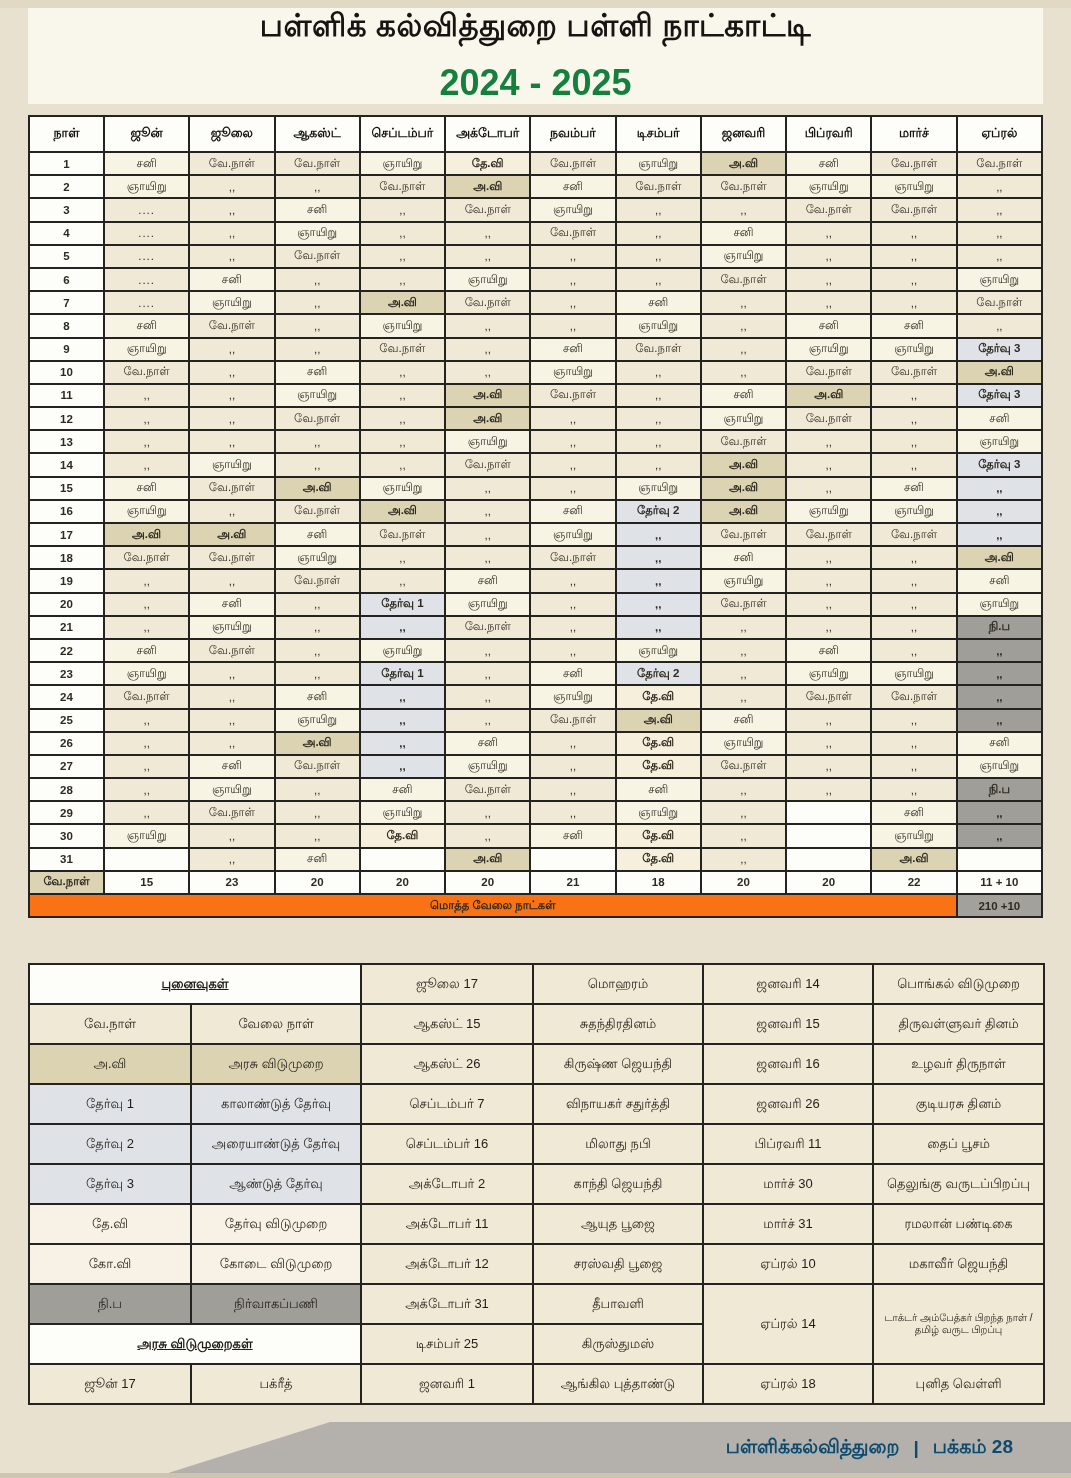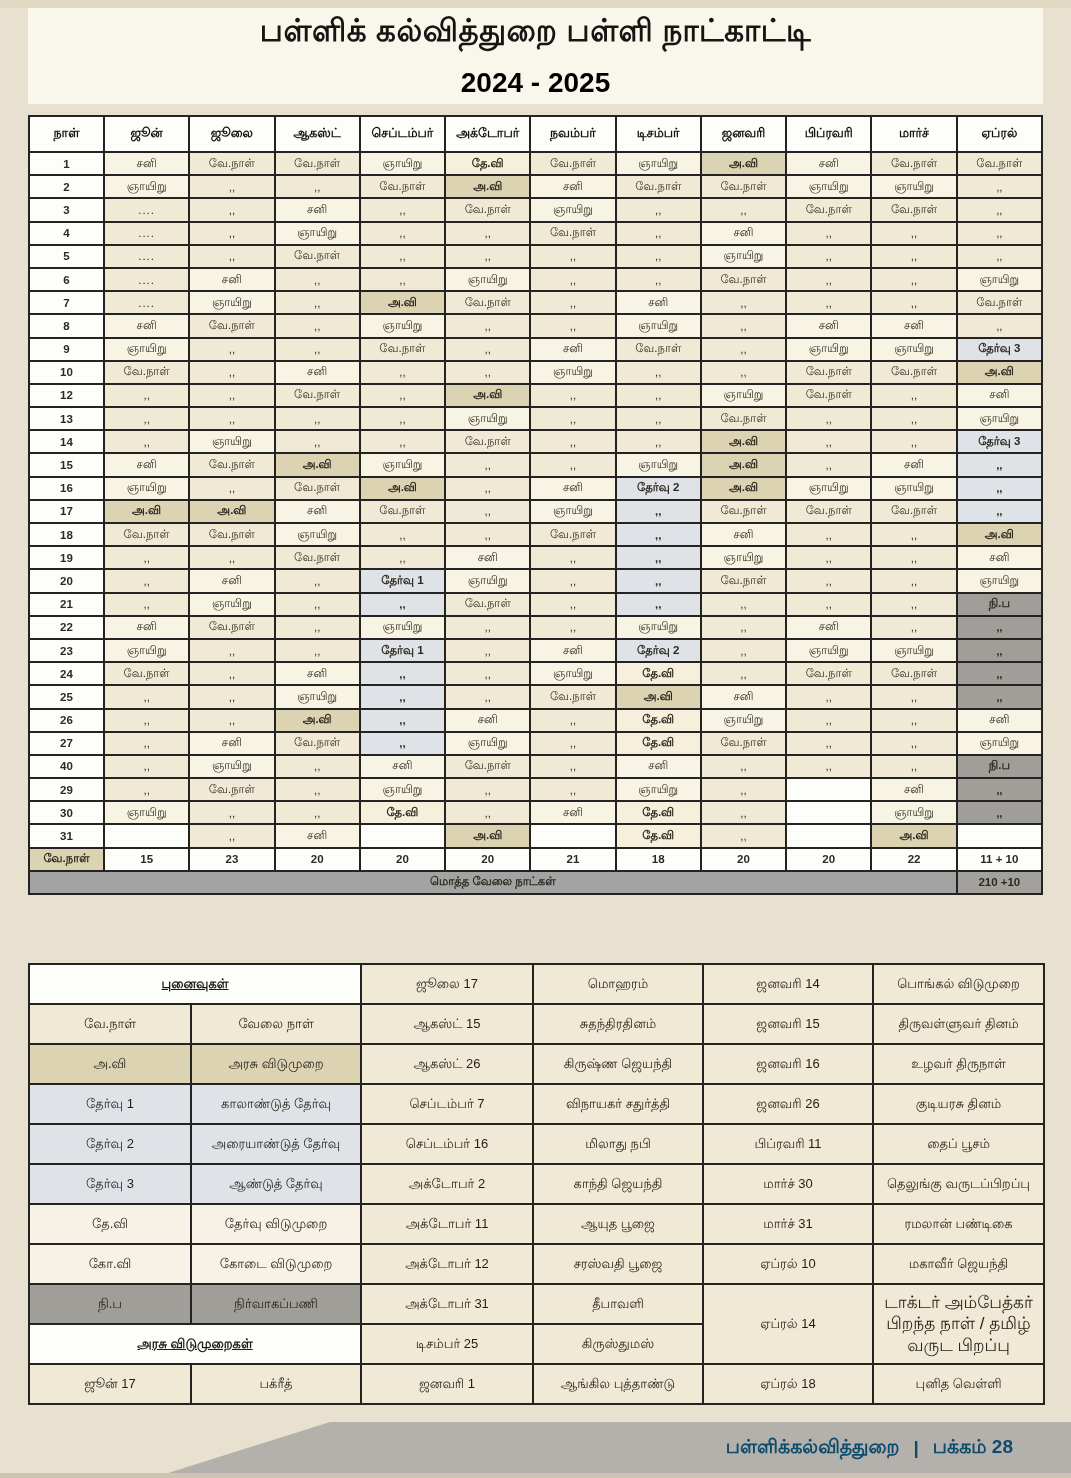--- a/index.html
+++ b/index.html
@@ -3,55 +3,55 @@
 <meta charset="utf-8">
 <style>
   html,body{margin:0;padding:0;}
   body{background:#d9d1bf;font-family:"Liberation Sans","DejaVu Sans",sans-serif;}
   .page{position:relative;width:1071px;height:1478px;margin:0 auto;background:#e9e1cf;overflow:hidden;}
   .page::before{content:"";position:absolute;left:0;top:0;width:100%;height:8px;background:#e2d9c4;}
 
   .title-panel{position:absolute;left:28px;top:8px;width:1015px;height:96px;background:#f9f6eb;
     display:flex;flex-direction:column;align-items:center;justify-content:center;}
   .title-line1{font-size:31px;font-weight:bold;color:#171513;letter-spacing:.5px;}
-  .title-line2{font-size:28px;font-weight:bold;color:#000000;margin-top:14px;}
+  .title-line2{font-size:36px;font-weight:bold;color:#15803d;margin-top:14px;}
 
   table{border-collapse:collapse;table-layout:fixed;border-radius:24px;}
   .cal{position:absolute;left:28px;top:115px;width:1015px;}
   .cal th,.cal td{border:2px solid #242322;text-align:center;vertical-align:middle;overflow:hidden;white-space:nowrap;padding:0;}
   .cal th{background:#fdfdf9;font-weight:bold;font-size:12.5px;color:#14110d;height:34px;}
   .cal td{height:21.2px;font-size:11.5px;color:#2e2a20;}
   .cal col.daycol{width:75px;}
   .day{background:#fdfdf9;font-weight:bold;font-size:12px;color:#14110d;}
   .c-w{background:#f0e9d5;}
   .c-k{background:#f8f4e3;color:#84742a;}
   .c-g{background:#dcd3b2;font-weight:bold;color:#14110d;}
   .c-v{background:#f5efdc;font-weight:bold;color:#14110d;}
   .c-x{background:#dfe2e6;font-weight:bold;color:#14110d;}
   .c-xd{background:#dfe2e6;font-weight:bold;color:#2e2a20;}
   .c-n{background:#9f9e99;font-weight:bold;color:#14110d;}
   .c-nd{background:#9f9e99;font-weight:bold;color:#2e2a20;}
   .c-d{background:#f0e9d5;color:#5a544a;font-size:9px;letter-spacing:1px;}
   .c-e{background:#fdfdf9;}
   .tlabel{background:#dcd3b2;font-weight:bold;font-size:12.5px;height:26px;}
   .tval{background:#fdfdf9;font-weight:bold;font-size:13px;height:26px;color:#14110d;}
-  .grand{background:#a3a3a3;font-weight:bold;font-size:13px;height:24px;color:#14110d;}
+  .grand{background:#f97316;font-weight:bold;font-size:13px;height:24px;color:#14110d;}
   .grandval{background:#a3a19c;font-weight:bold;font-size:12.5px;height:24px;color:#14110d;margin-left:48px;}
 
   .legend{position:absolute;left:28px;top:963px;width:1015px;}
   .legend td{border:2px solid #242322;text-align:center;vertical-align:middle;font-size:13px;color:#211d16;height:38px;padding:0 2px;}
   .l-hdr{background:#fdfdf9;font-weight:bold;font-size:15px;text-decoration:underline;}
   .l-cream{background:#f0e9d5;}
   .l-tan{background:#dcd3b2;}
   .l-exam{background:#dfe2e6;}
   .l-pale{background:#f8f2e6;}
   .l-dark{background:#9f9e99;}
   .l-date{background:#f0e9d5;}
   .l-name{background:#f0e9d5;}
-  .l-name.small{font-size:17px;line-height:1.25;white-space:normal;}
+  .l-name.small{font-size:10px;line-height:1.25;white-space:normal;}
 
   .footer-band{position:absolute;left:0;bottom:4px;width:1071px;height:52px;background:#b4b1ac;
     clip-path:polygon(330px 0,1071px 0,1071px 100%,165px 100%);
     display:flex;align-items:center;justify-content:flex-end;padding-right:58px;box-sizing:border-box;}
   .footer-band span{font-weight:bold;font-size:19px;color:#0c4a6e;}
   .footer-sep{margin:0 14px;}
   .corner{position:absolute;right:0;bottom:0;width:1071px;height:5px;background:#cdc5b1;}
 </style>
 </head>
 <body>
@@ -227,20 +227,34 @@
           <td class="c-w">,,</td>
           <td class="c-w">,,</td>
           <td class="c-k">ஞாயிறு</td>
           <td class="c-w">,,</td>
           <td class="c-w">,,</td>
           <td class="c-w">வே.நாள்</td>
           <td class="c-w">வே.நாள்</td>
           <td class="c-g">அ.வி</td>
         </tr>
         <tr>
+          <td class="day">11</td>
+          <td class="c-w">,,</td>
+          <td class="c-w">,,</td>
+          <td class="c-k">ஞாயிறு</td>
+          <td class="c-w">,,</td>
+          <td class="c-g">அ.வி</td>
+          <td class="c-w">வே.நாள்</td>
+          <td class="c-w">,,</td>
+          <td class="c-k">சனி</td>
+          <td class="c-g">அ.வி</td>
+          <td class="c-w">,,</td>
+          <td class="c-x">தேர்வு 3</td>
+        </tr>
+        <tr>
           <td class="day">12</td>
           <td class="c-w">,,</td>
           <td class="c-w">,,</td>
           <td class="c-w">வே.நாள்</td>
           <td class="c-w">,,</td>
           <td class="c-g">அ.வி</td>
           <td class="c-w">,,</td>
           <td class="c-w">,,</td>
           <td class="c-k">ஞாயிறு</td>
           <td class="c-w">வே.நாள்</td>
@@ -451,21 +465,21 @@
           <td class="c-xd">,,</td>
           <td class="c-k">ஞாயிறு</td>
           <td class="c-w">,,</td>
           <td class="c-v">தே.வி</td>
           <td class="c-w">வே.நாள்</td>
           <td class="c-w">,,</td>
           <td class="c-w">,,</td>
           <td class="c-k">ஞாயிறு</td>
         </tr>
         <tr>
-          <td class="day">40</td>
+          <td class="day">28</td>
           <td class="c-w">,,</td>
           <td class="c-k">ஞாயிறு</td>
           <td class="c-w">,,</td>
           <td class="c-k">சனி</td>
           <td class="c-w">வே.நாள்</td>
           <td class="c-w">,,</td>
           <td class="c-k">சனி</td>
           <td class="c-w">,,</td>
           <td class="c-w">,,</td>
           <td class="c-w">,,</td>

